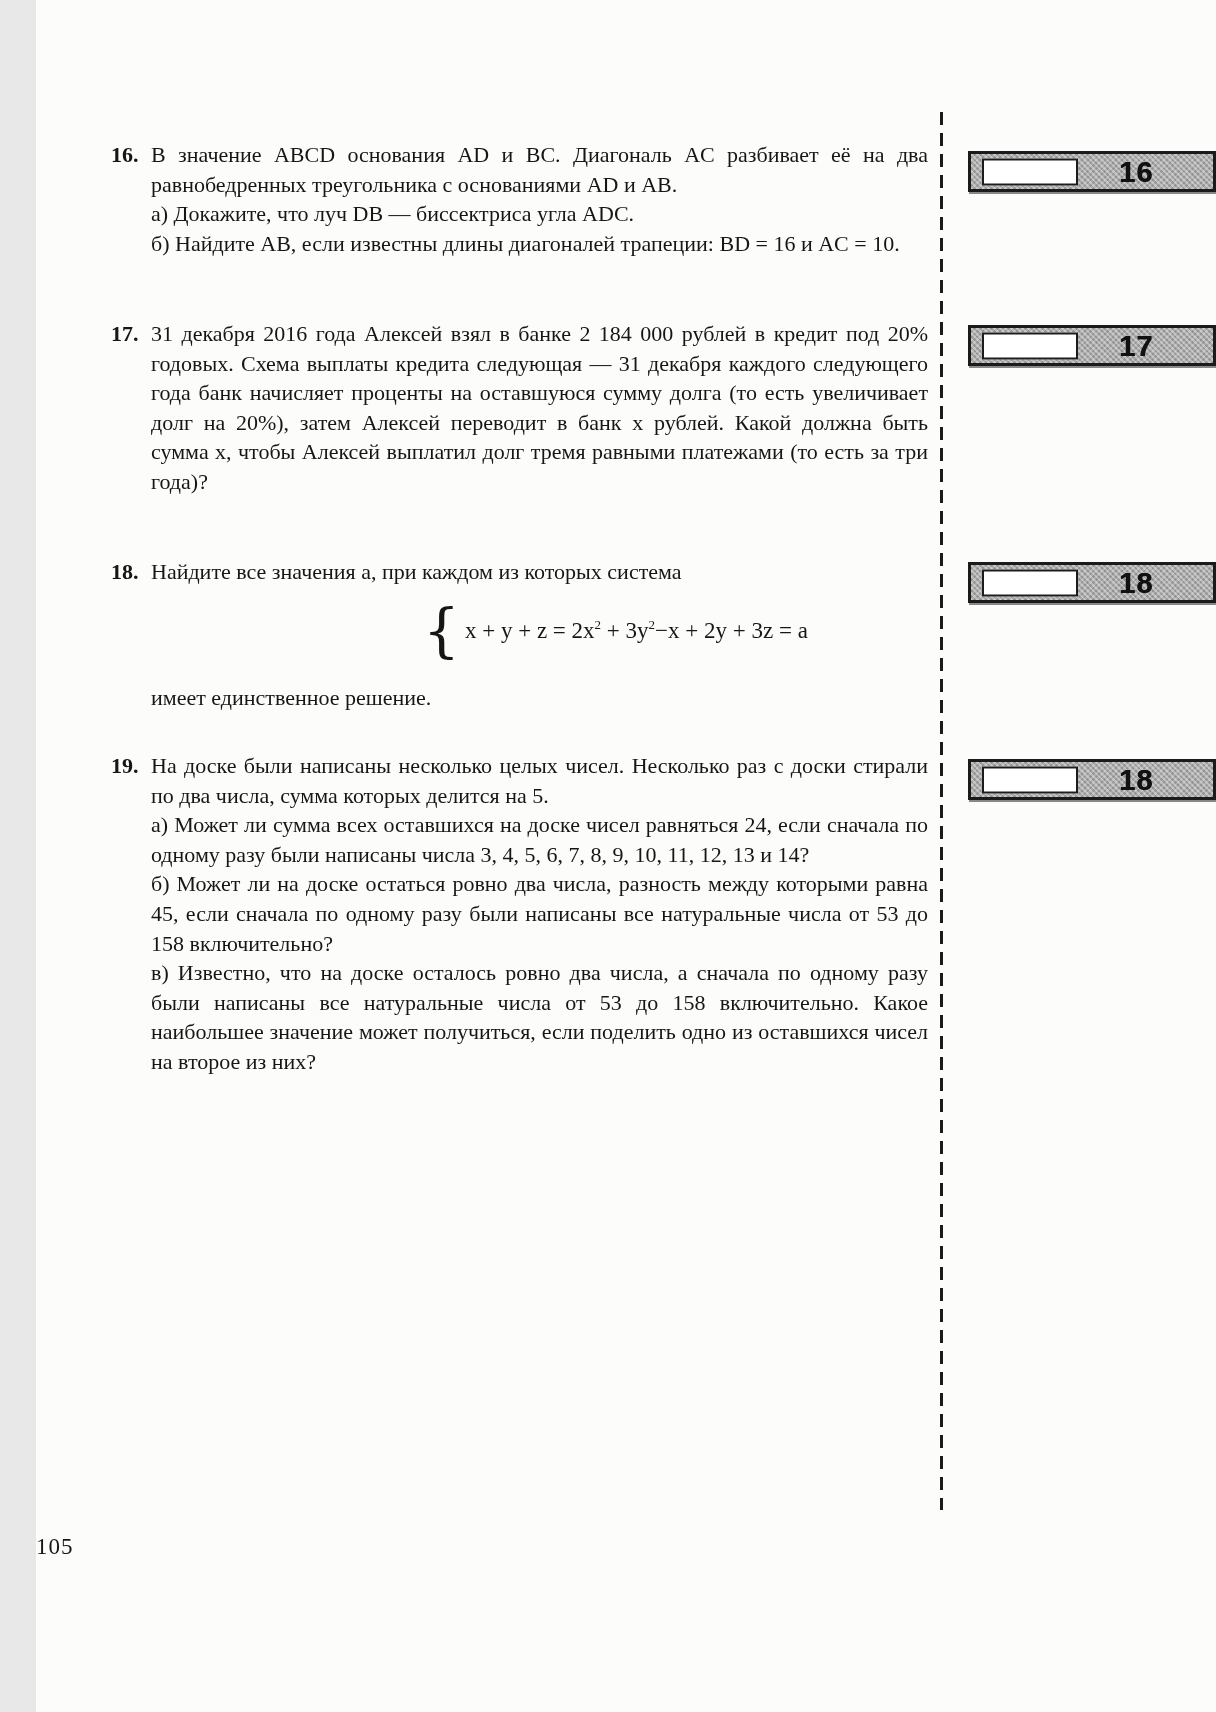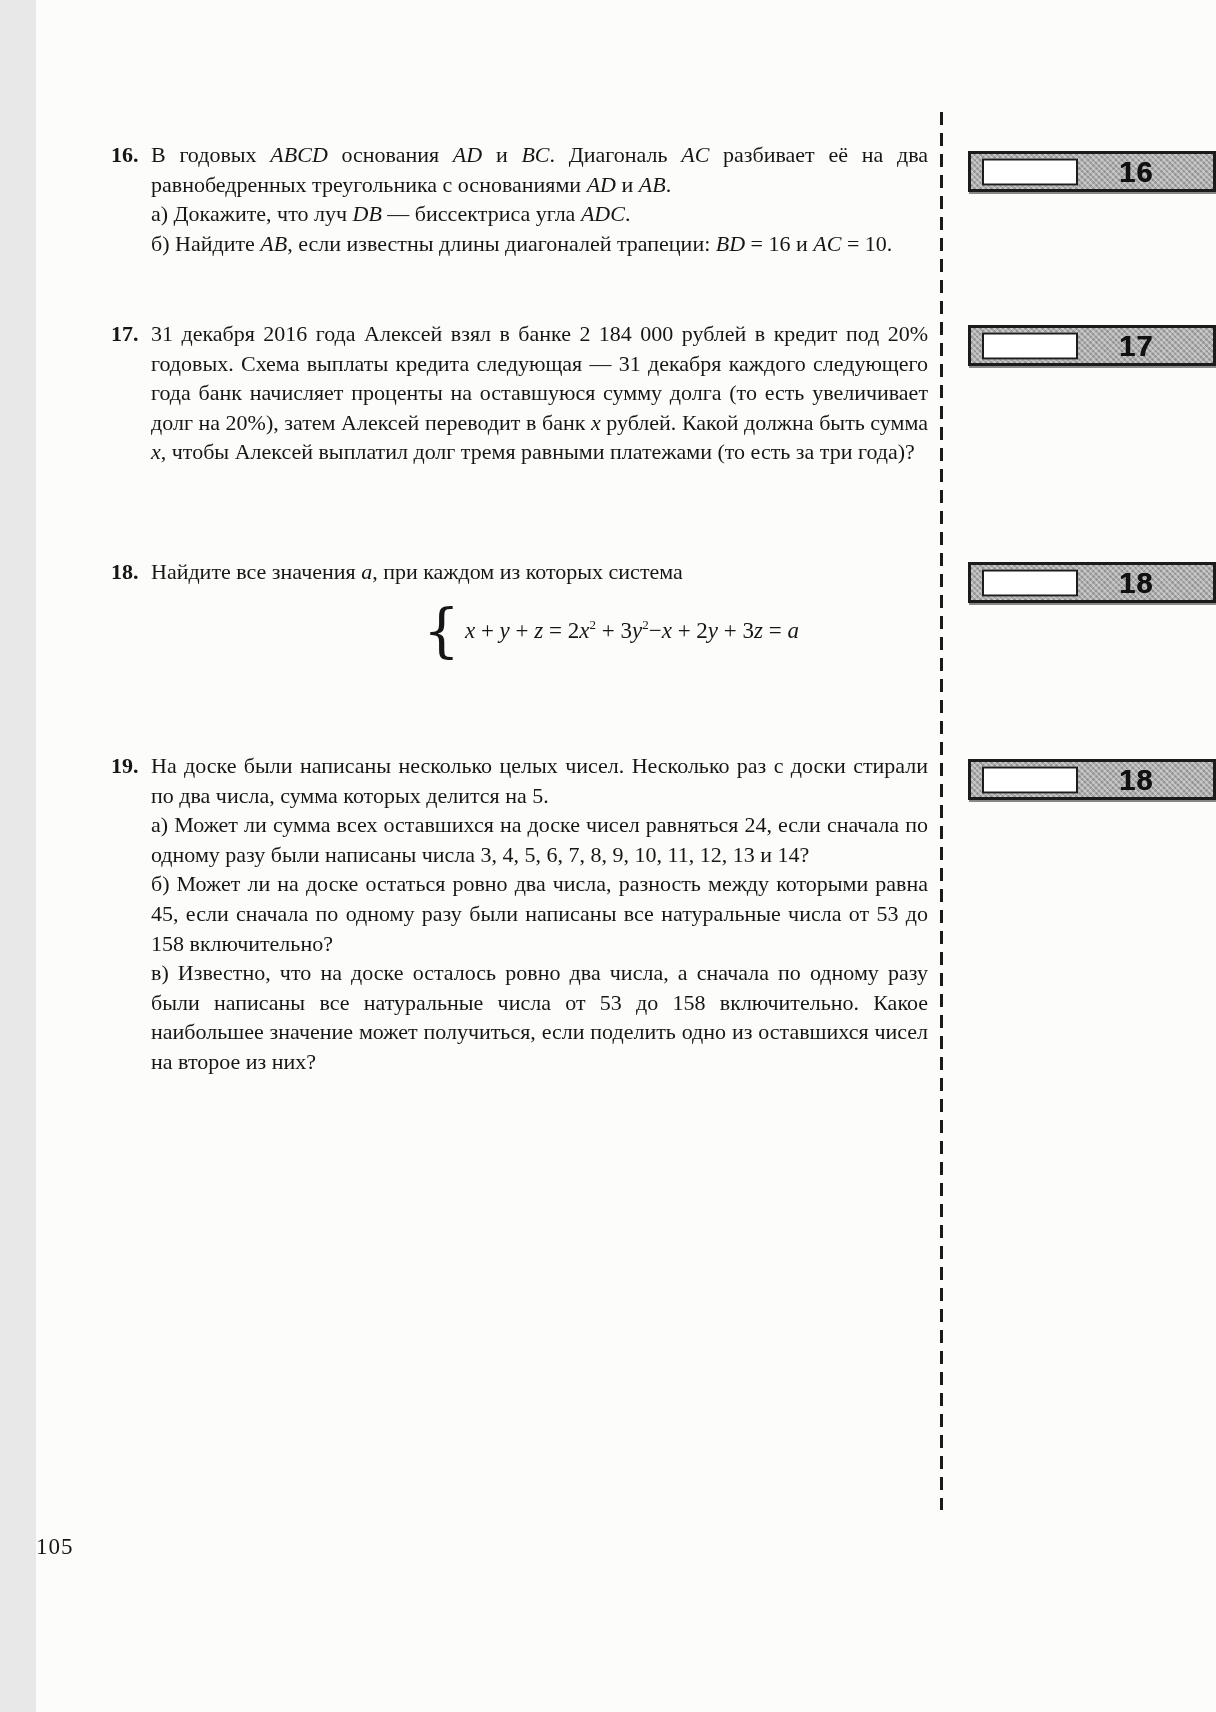--- a/index.html
+++ b/index.html
@@ -16,21 +16,21 @@
   .pnum{
     position:absolute;left:0;top:0;
     font-weight:bold;font-size:22px;line-height:29.6px;
   }
   .ptext{
     margin-left:40px;width:777px;
     font-size:22px;line-height:29.6px;
     text-align:justify;
   }
   .para{margin:0;}
-  .it{font-style:italic;}
+  .it{}
   sup{font-size:13px;line-height:0;vertical-align:super;}
   
   .system{
     display:flex;align-items:center;
     margin:16px 0 24px 272px;
   }
   .brace{
     font-family:"DejaVu Serif",serif;
     font-size:58px;font-weight:400;
     transform:scaleY(1.0);
@@ -87,21 +87,21 @@
   }
 </style>
 </head>
 <body>
 
 <div class="page">
 
   <div class="problem" style="top:140px">
     <div class="pnum">16.</div>
     <div class="ptext">
-      <div class="para"><span>В годовых </span><span class="it">ABCD</span><span> основания </span><span class="it">AD</span><span> и </span><span class="it">BC</span><span>. Диагональ </span><span class="it">AC</span><span> разбивает её на два равнобедренных треугольника с основаниями </span><span class="it">AD</span><span> и </span><span class="it">AB</span><span>.</span></div>
+      <div class="para"><span>В значение </span><span class="it">ABCD</span><span> основания </span><span class="it">AD</span><span> и </span><span class="it">BC</span><span>. Диагональ </span><span class="it">AC</span><span> разбивает её на два равнобедренных треугольника с основаниями </span><span class="it">AD</span><span> и </span><span class="it">AB</span><span>.</span></div>
       <div class="para"><span>а) Докажите, что луч </span><span class="it">DB</span><span> — биссектриса угла </span><span class="it">ADC</span><span>.</span></div>
       <div class="para"><span>б) Найдите </span><span class="it">AB</span><span>, если известны длины диагоналей трапеции: </span><span class="it">BD</span><span> = 16 и </span><span class="it">AC</span><span> = 10.</span></div>
     </div>
   </div>
 
   <div class="problem" style="top:319px">
     <div class="pnum">17.</div>
     <div class="ptext">
       <div class="para"><span>31 декабря 2016 года Алексей взял в банке 2 184 000 рублей в кредит под 20% годовых. Схема выплаты кредита следующая — 31 декабря каждого следующего года банк начисляет проценты на оставшуюся сумму долга (то есть увеличивает долг на 20%), затем Алексей переводит в банк </span><span class="it">x</span><span> рублей. Какой должна быть сумма </span><span class="it">x</span><span>, чтобы Алексей выплатил долг тремя равными платежами (то есть за три года)?</span></div>
     </div>
@@ -111,20 +111,21 @@
     <div class="pnum">18.</div>
     <div class="ptext">
       <div class="para"><span>Найдите все значения </span><span class="it">a</span><span>, при каждом из которых система</span></div>
       <div class="system">
         <span class="brace">{</span>
         <span class="eqs">
           <span class="eq"><span class="it">x</span><span> + </span><span class="it">y</span><span> + </span><span class="it">z</span><span> = 2</span><span class="it">x</span><sup>2</sup><span> + 3</span><span class="it">y</span><sup>2</sup></span>
           <span class="eq"><span>−</span><span class="it">x</span><span> + 2</span><span class="it">y</span><span> + 3</span><span class="it">z</span><span> = </span><span class="it">a</span></span>
         </span>
       </div>
+      <div class="para"><span>имеет единственное решение.</span></div>
     </div>
   </div>
 
   <div class="problem" style="top:751px">
     <div class="pnum">19.</div>
     <div class="ptext">
       <div class="para"><span>На доске были написаны несколько целых чисел. Несколько раз с доски стирали по два числа, сумма которых делится на 5.</span></div>
       <div class="para"><span>а) Может ли сумма всех оставшихся на доске чисел равняться 24, если сначала по одному разу были написаны числа 3, 4, 5, 6, 7, 8, 9, 10, 11, 12, 13 и 14?</span></div>
       <div class="para"><span>б) Может ли на доске остаться ровно два числа, разность между которыми равна 45, если сначала по одному разу были написаны все натуральные числа от 53 до 158 включительно?</span></div>
       <div class="para"><span>в) Известно, что на доске осталось ровно два числа, а сначала по одному разу были написаны все натуральные числа от 53 до 158 включительно. Какое наибольшее значение может получиться, если поделить одно из оставшихся чисел на второе из них?</span></div>

